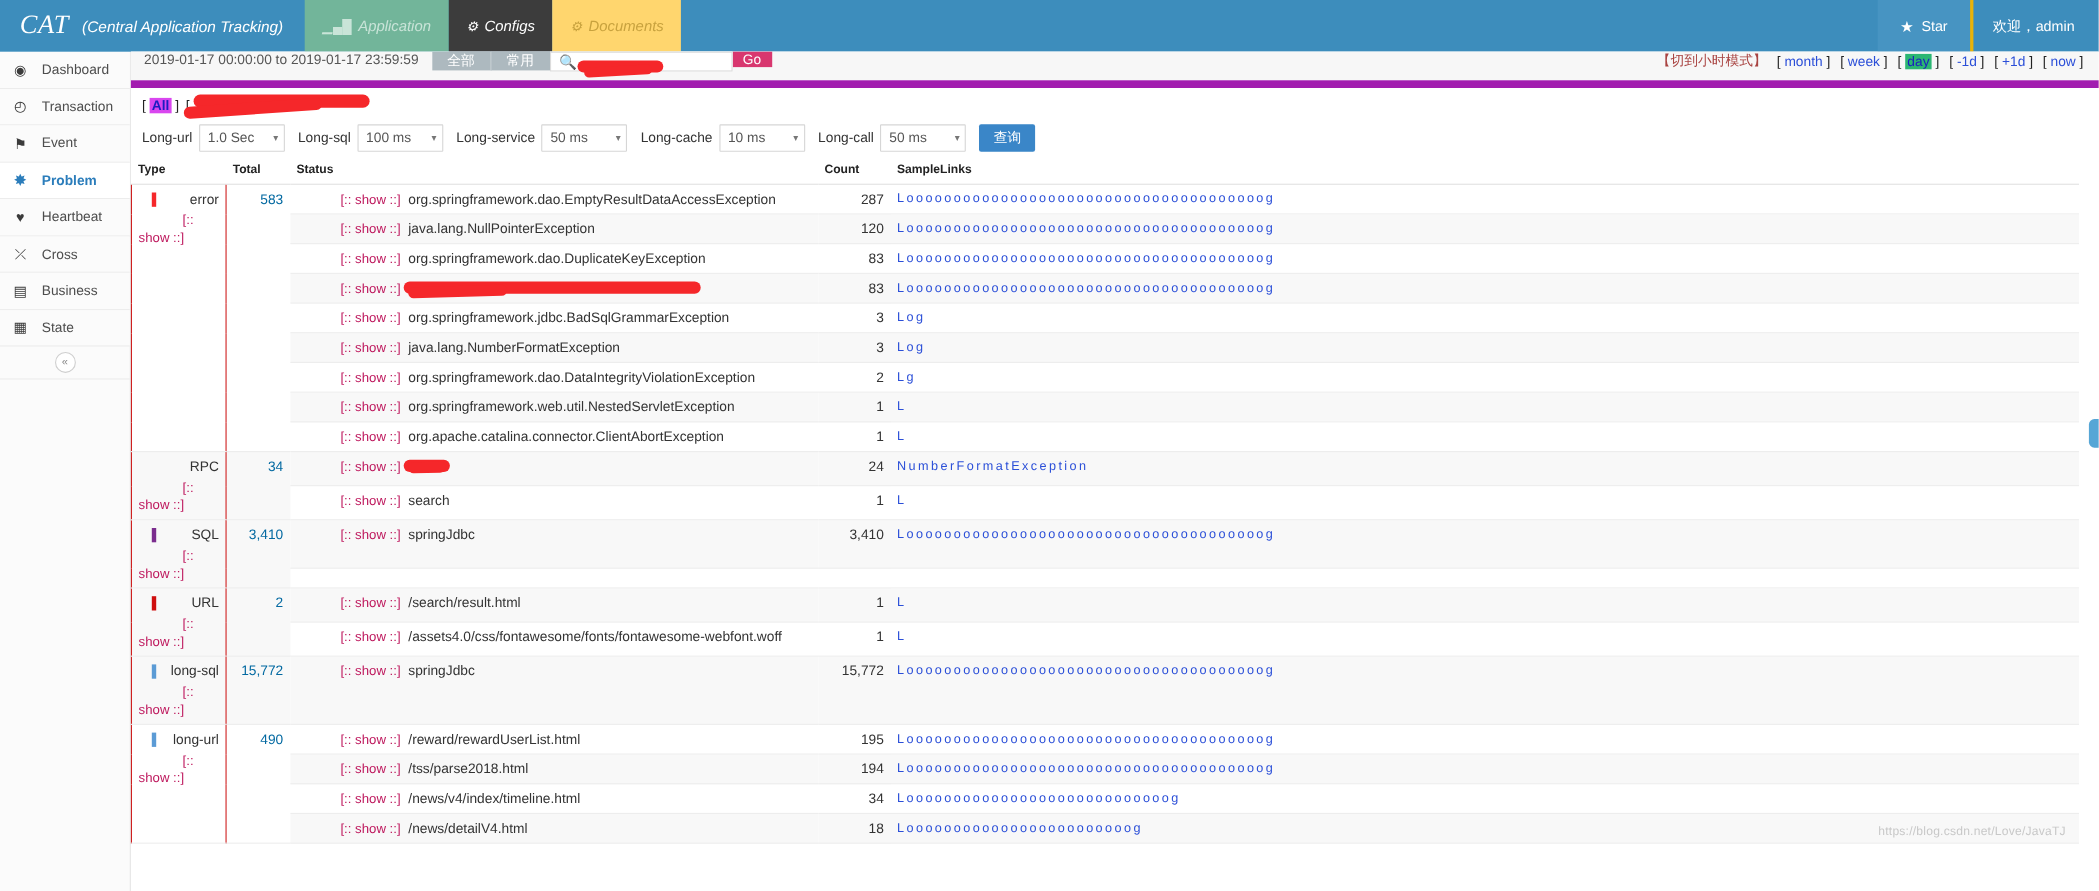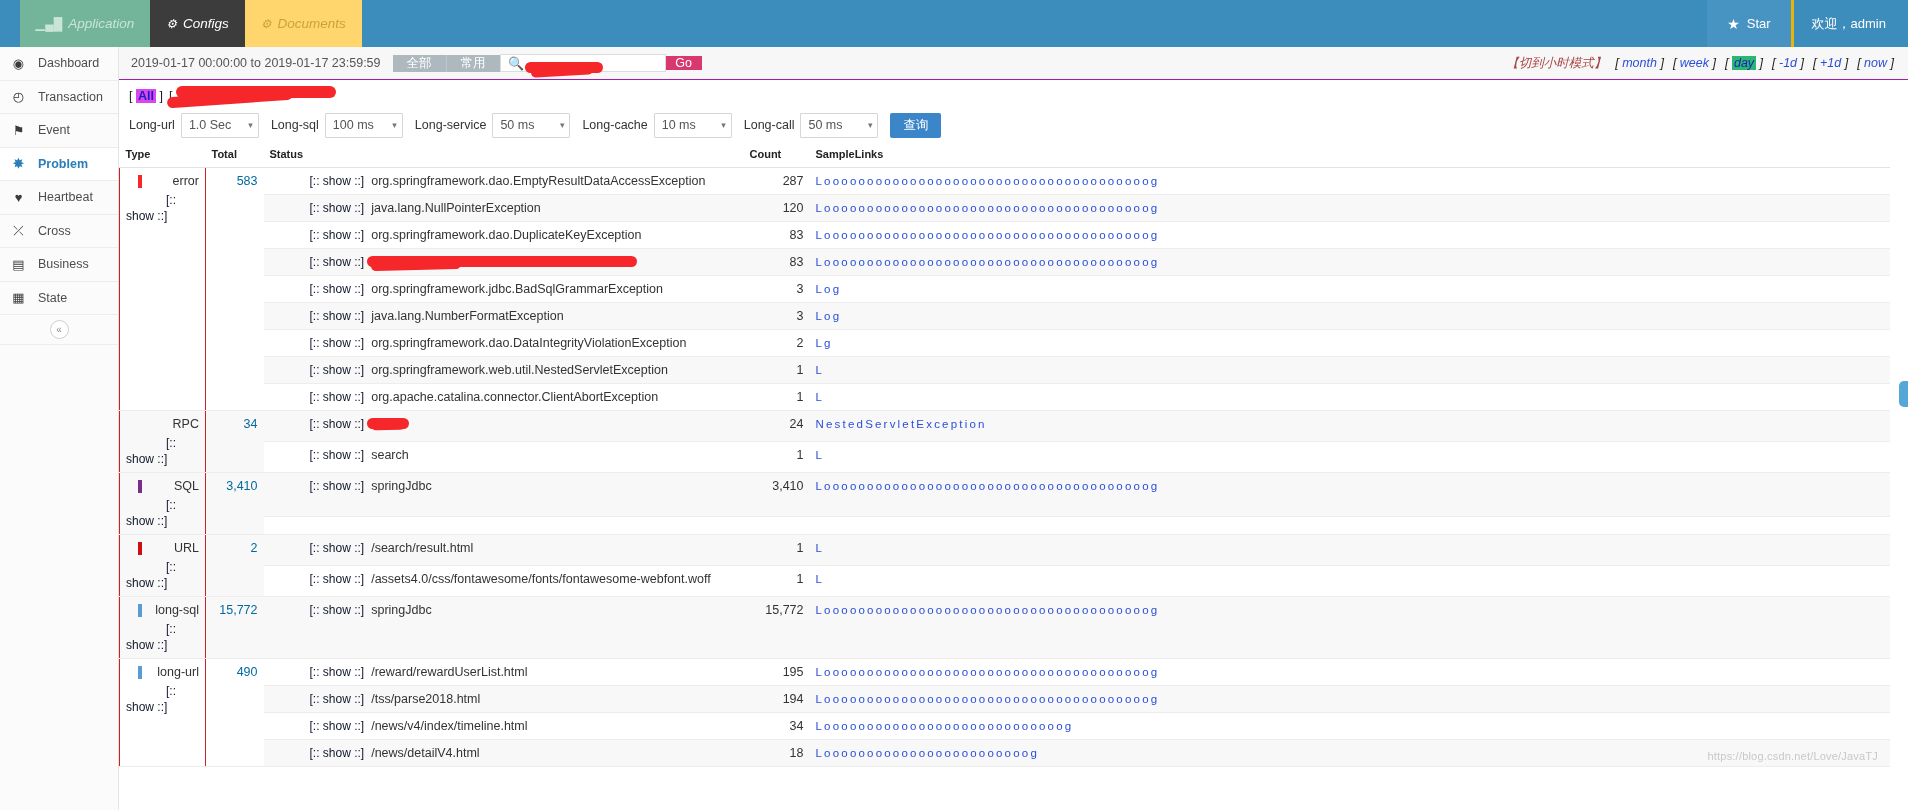--- a/index.html
+++ b/index.html
@@ -118,22 +118,22 @@
     background: #fff;
   }
 
   
   .main { flex: 1; min-width: 0; position: relative; background: #fff; }
 
   
   .querybar {
     height: 33px;
     background: #f7f7f7;
-    border-bottom: 1px solid #a21caf;
-    display: flex; align-items: center;
+    border-bottom: 7px solid #a21caf;
+    display: flex; align-items: flex-start;
     position: relative;
   }
   .daterange {
     display: flex; align-items: center;
     padding: 0 12px;
     font-size: 12.5px;
     color: #555;
   }
   .seg {
     display: flex; align-items: center;
@@ -173,21 +173,20 @@
     color: #fff;
     font-size: 12.5px;
     cursor: pointer;
   }
   .qb-right {
     margin-left: auto;
     display: flex; align-items: center;
     gap: 9px;
     padding-right: 14px;
     font-size: 12.5px;
-    font-style: italic;
   }
   .hourmode { color: #a94442; cursor: pointer; }
   .navlink { color: #222; }
   .navlink a { color: #2b4fd8; text-decoration: none; cursor: pointer; }
   .navlink .hl { background: #2bb673; color: #1c1cc0; padding: 0 2px; }
 
   
   .filterzone { padding: 6px 0 0 10px; }
   .iprow {
     font-size: 12.5px; color: #222;
@@ -275,21 +274,21 @@
   td.c-type {
     border-right: 1px solid #cf2020;
     border-left: 1px solid #cf2020;
     vertical-align: top;
     padding-top: 7px;
     padding-left: 9px;
   }
   .type-head { display: flex; align-items: center; gap: 7px; padding-left: 12px; justify-content: space-between;}
   .type-bar { width: 4px; height: 13px; display: inline-block; flex: 0 0 4px;}
   .type-name { color: #333; }
-  .showlink { color: #0f172a; text-decoration: none; cursor: pointer; font-size: 12px; padding-left: 40px;}
+  .showlink { color: #be185d; text-decoration: none; cursor: pointer; font-size: 12px; padding-left: 40px;}
   .type-show { margin-top: 3px; }
   td.c-total { text-align: right; padding-top: 7px; color: #0369a1; }
   td.c-status { padding-left: 16px; color: #333; }
   td.c-status .showlink { margin-right: 7px; }
   td.c-count { text-align: right; color: #333; }
   td.c-links {
     color: #2b4fd8;
     padding-left: 10px;
     letter-spacing: 2.2px;
     white-space: nowrap;
@@ -334,20 +333,24 @@
     right: 0; top: 235px;
     width: 9px; height: 26px;
     background: #56a6d6;
     border-radius: 5px 0 0 5px;
   }
 </style>
 </head>
 <body>
 
 <div class="topbar">
+  <div class="brand">
+    <span class="brand-cat">CAT</span>
+    <span class="brand-sub">(Central Application Tracking)</span>
+  </div>
   <div class="navtabs">
     <div class="navtab application">
       <span class="tabicon">▁▄█</span>
       <span>Application</span>
     </div>
     <div class="navtab configs">
       <span class="tabicon">⚙</span>
       <span>Configs</span>
     </div>
     <div class="navtab documents">
@@ -546,21 +549,21 @@
               <td class="c-type" rowspan="2">
                 <div class="type-head">
                   <span class="type-bar" style="background: transparent;"></span>
                   <span class="type-name">RPC</span>
                 </div>
                 <div class="type-show"><a class="showlink">[:: show ::]</a></div>
               </td>
               <td class="c-total" rowspan="2">34</td>
               <td class="c-status"><a class="showlink">[:: show ::]</a><span class="status-redact"><span class="bar" style="width: 42px;"></span><span class="bar2" style="width: 34px; top: 4px;"></span>&nbsp;</span></td>
               <td class="c-count">24</td>
-              <td class="c-links"><span>NestedServletException</span></td>
+              <td class="c-links"><span>NumberFormatException</span></td>
             </tr>
             <tr>
               <td class="c-status"><a class="showlink">[:: show ::]</a><span>search</span></td>
               <td class="c-count">1</td>
               <td class="c-links"><span>L</span></td>
             </tr>
             <tr class="alt">
               <td class="c-type" rowspan="2">
                 <div class="type-head">
                   <span class="type-bar" style="background: rgb(123, 45, 142);"></span>

